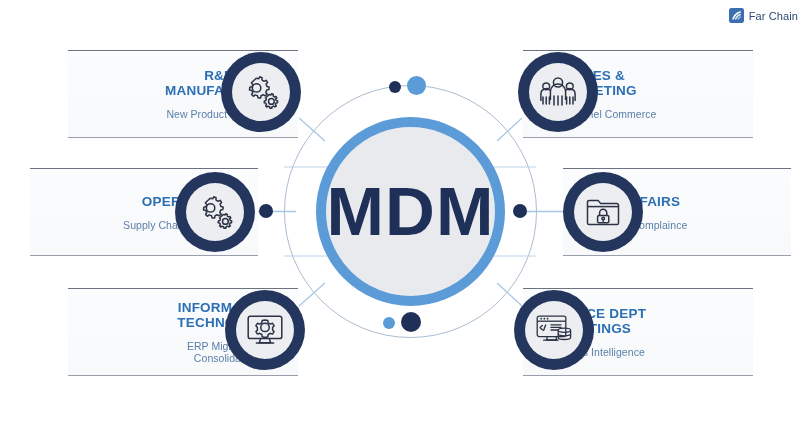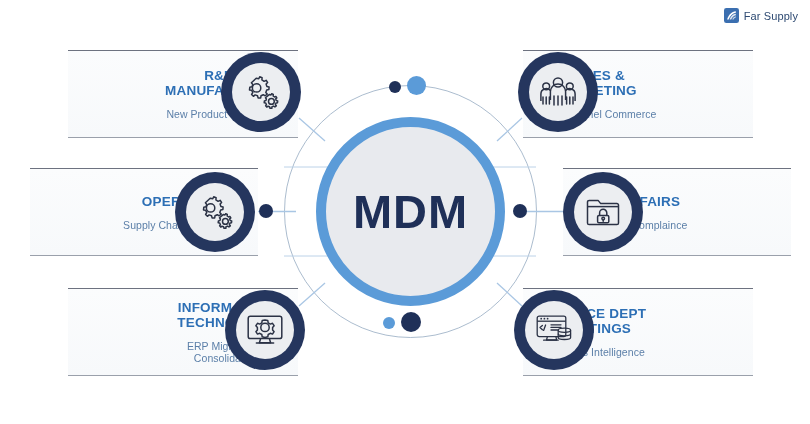--- a/index.html
+++ b/index.html
@@ -114,21 +114,21 @@
     border-radius: 50%;
     background: #e8eaee;
     border: 10px solid #5b9bd8;
     box-sizing: border-box;
     display: flex;
     align-items: center;
     justify-content: center;
     z-index: 4;
   }
   #hub .label {
-    font-size: 47px;
+    font-size: 69px;
     font-weight: bold;
     color: #1f3058;
     letter-spacing: 1px;
     line-height: 55px;
   }
   .orbit-dot {
     position: absolute;
     border-radius: 50%;
     z-index: 5;
   }
@@ -140,21 +140,21 @@
 
   <div id="brand">
     <span class="mark">
       <svg class="mark" viewBox="0 0 16 16" xmlns="http://www.w3.org/2000/svg">
         <rect x="0" y="0" width="16" height="16" rx="2.5" fill="#3b6fb0"></rect>
         <path d="M3.3 12.2 C5 6.8 8.2 4 12.6 3.4 L12.6 5.0 C9 5.7 6.4 8.1 5.0 12.2 Z" fill="#ffffff"></path>
         <path d="M6.0 12.2 C7.2 8.6 9.3 6.6 12.6 6.1 L12.6 7.6 C10.2 8.1 8.7 9.6 7.7 12.2 Z" fill="#ffffff" opacity=".85"></path>
         <path d="M8.8 12.2 C9.5 10.3 10.8 9.2 12.6 8.8 L12.6 10.2 C11.4 10.5 10.7 11.1 10.2 12.2 Z" fill="#ffffff" opacity=".7"></path>
       </svg>
     </span>
-    <span class="wordmark">Far Supply</span>
+    <span class="wordmark">Far Chain</span>
   </div>
 
   <svg style="position:absolute;left:0;top:0;width:810px;height:424px;z-index:1;" xmlns="http://www.w3.org/2000/svg">
 
     <circle cx="410.5" cy="211.5" r="126" fill="none" stroke="#8fa5bd" stroke-width="1" opacity=".75"></circle>
 
     <line x1="258" y1="211.5" x2="296" y2="211.5" stroke="#a9c6e4" stroke-width="1.4"></line>
     <line x1="525" y1="211.5" x2="566" y2="211.5" stroke="#a9c6e4" stroke-width="1.4"></line>
 
     <line x1="284" y1="167" x2="536" y2="167" stroke="#bcd2e8" stroke-width="1"></line>

